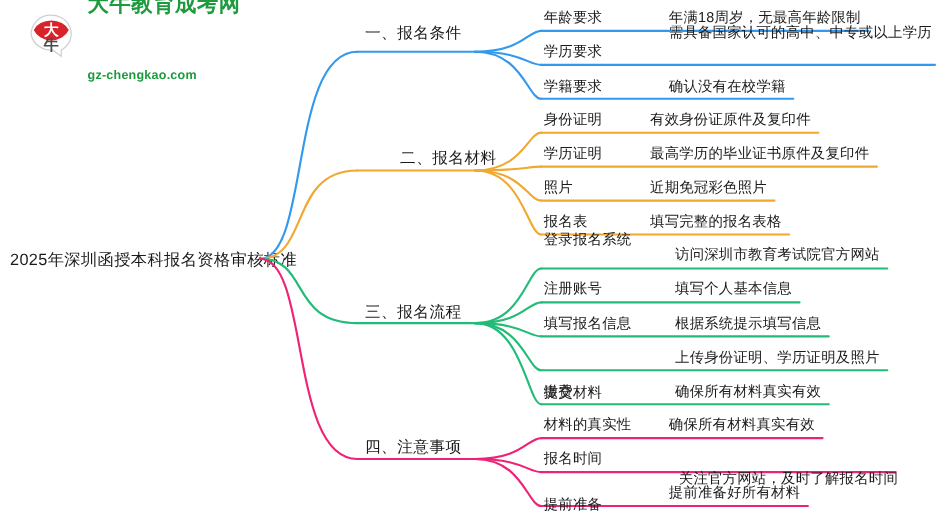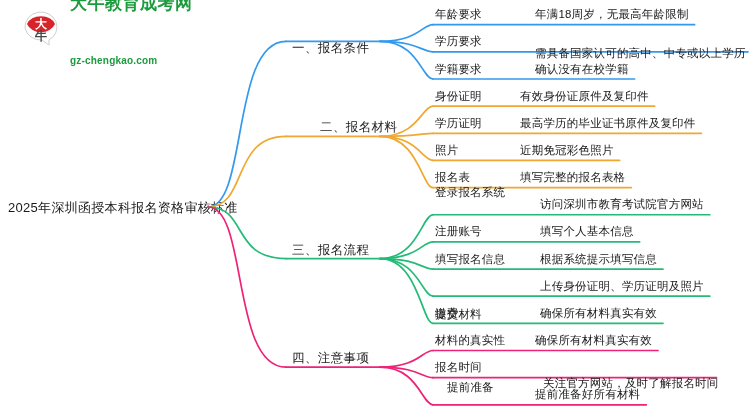--- a/index.html
+++ b/index.html
@@ -161,25 +161,25 @@
       <path d="M 380 367.15 C 418 367.15 422 350.49999999999994 433 350.49999999999994" stroke="#ee2277"></path>
       <path d="M 380 367.15 C 418 367.15 422 377.65 433 377.65" stroke="#ee2277"></path>
       <path d="M 380 367.15 C 418 367.15 422 404.79999999999995 433 404.79999999999995" stroke="#ee2277"></path>
       <path d="M 433 350.49999999999994 L 658 350.49999999999994" stroke="#ee2277"></path>
       <path d="M 433 377.65 L 716.5 377.65" stroke="#ee2277"></path>
       <path d="M 433 404.79999999999995 L 646.3125 404.79999999999995" stroke="#ee2277"></path>
     </g>
 </svg>
 
 <div id="labels-layer">
-    <div class="l1-label" style="left: 292px; top: 48px; font-family: Liberation Serif, serif;">一、报名条件</div>
+    <div class="l1-label" style="left: 292px; top: 27px; font-family: Liberation Serif, serif;">一、报名条件</div>
     <div class="l2-label" style="top: 14.2px;">年龄要求</div>
     <div class="l3-label" style="left: 535px; top: 14.2px;">年满18周岁，无最高年龄限制</div>
     <div class="l2-label" style="top: 41.35px;">学历要求</div>
-    <div class="l3-label" style="left: 535px; top: 53px;">需具备国家认可的高中、中专或以上学历</div>
+    <div class="l3-label" style="left: 535px; top: 26px;">需具备国家认可的高中、中专或以上学历</div>
     <div class="l2-label" style="top: 68.5px;">学籍要求</div>
     <div class="l3-label" style="left: 535px; top: 68.5px;">确认没有在校学籍</div>
     <div class="l1-label" style="left: 292px; top: 127.375px; margin-left: 28px;">二、报名材料</div>
     <div class="l2-label" style="top: 95.65px;">身份证明</div>
     <div class="l3-label" style="left: 520px; top: 95.65px;">有效身份证原件及复印件</div>
     <div class="l2-label" style="top: 122.8px;">学历证明</div>
     <div class="l3-label" style="left: 520px; top: 122.8px;">最高学历的毕业证书原件及复印件</div>
     <div class="l2-label" style="top: 149.95px;">照片</div>
     <div class="l3-label" style="left: 520px; top: 149.95px;">近期免冠彩色照片</div>
     <div class="l2-label" style="top: 177.1px;">报名表</div>
@@ -193,15 +193,15 @@
     <div class="l3-label" style="left: 540px; top: 258.55px;">根据系统提示填写信息</div>
     <div class="l2-label" style="top: 285.7px; margin-top: 28px;">提交材料</div>
     <div class="l3-label" style="left: 540px; top: 285.7px;">上传身份证明、学历证明及照片</div>
     <div class="l2-label" style="top: 312.85px;">缴费</div>
     <div class="l3-label" style="left: 540px; top: 312.85px;">确保所有材料真实有效</div>
     <div class="l1-label" style="left: 292px; top: 358.15px;">四、注意事项</div>
     <div class="l2-label" style="top: 340px;">材料的真实性</div>
     <div class="l3-label" style="left: 535px; top: 340px;">确保所有材料真实有效</div>
     <div class="l2-label" style="top: 367.15px;">报名时间</div>
     <div class="l3-label" style="left: 543px; top: 367.15px; margin-top: 16px;">关注官方网站，及时了解报名时间</div>
-    <div class="l2-label" style="top: 387px; margin-left: 12px;">提前准备</div>
+    <div class="l2-label" style="top: 404px;">提前准备</div>
     <div class="l3-label" style="left: 535px; top: 394.3px;">提前准备好所有材料</div>
   </div>
 
 </body></html>

